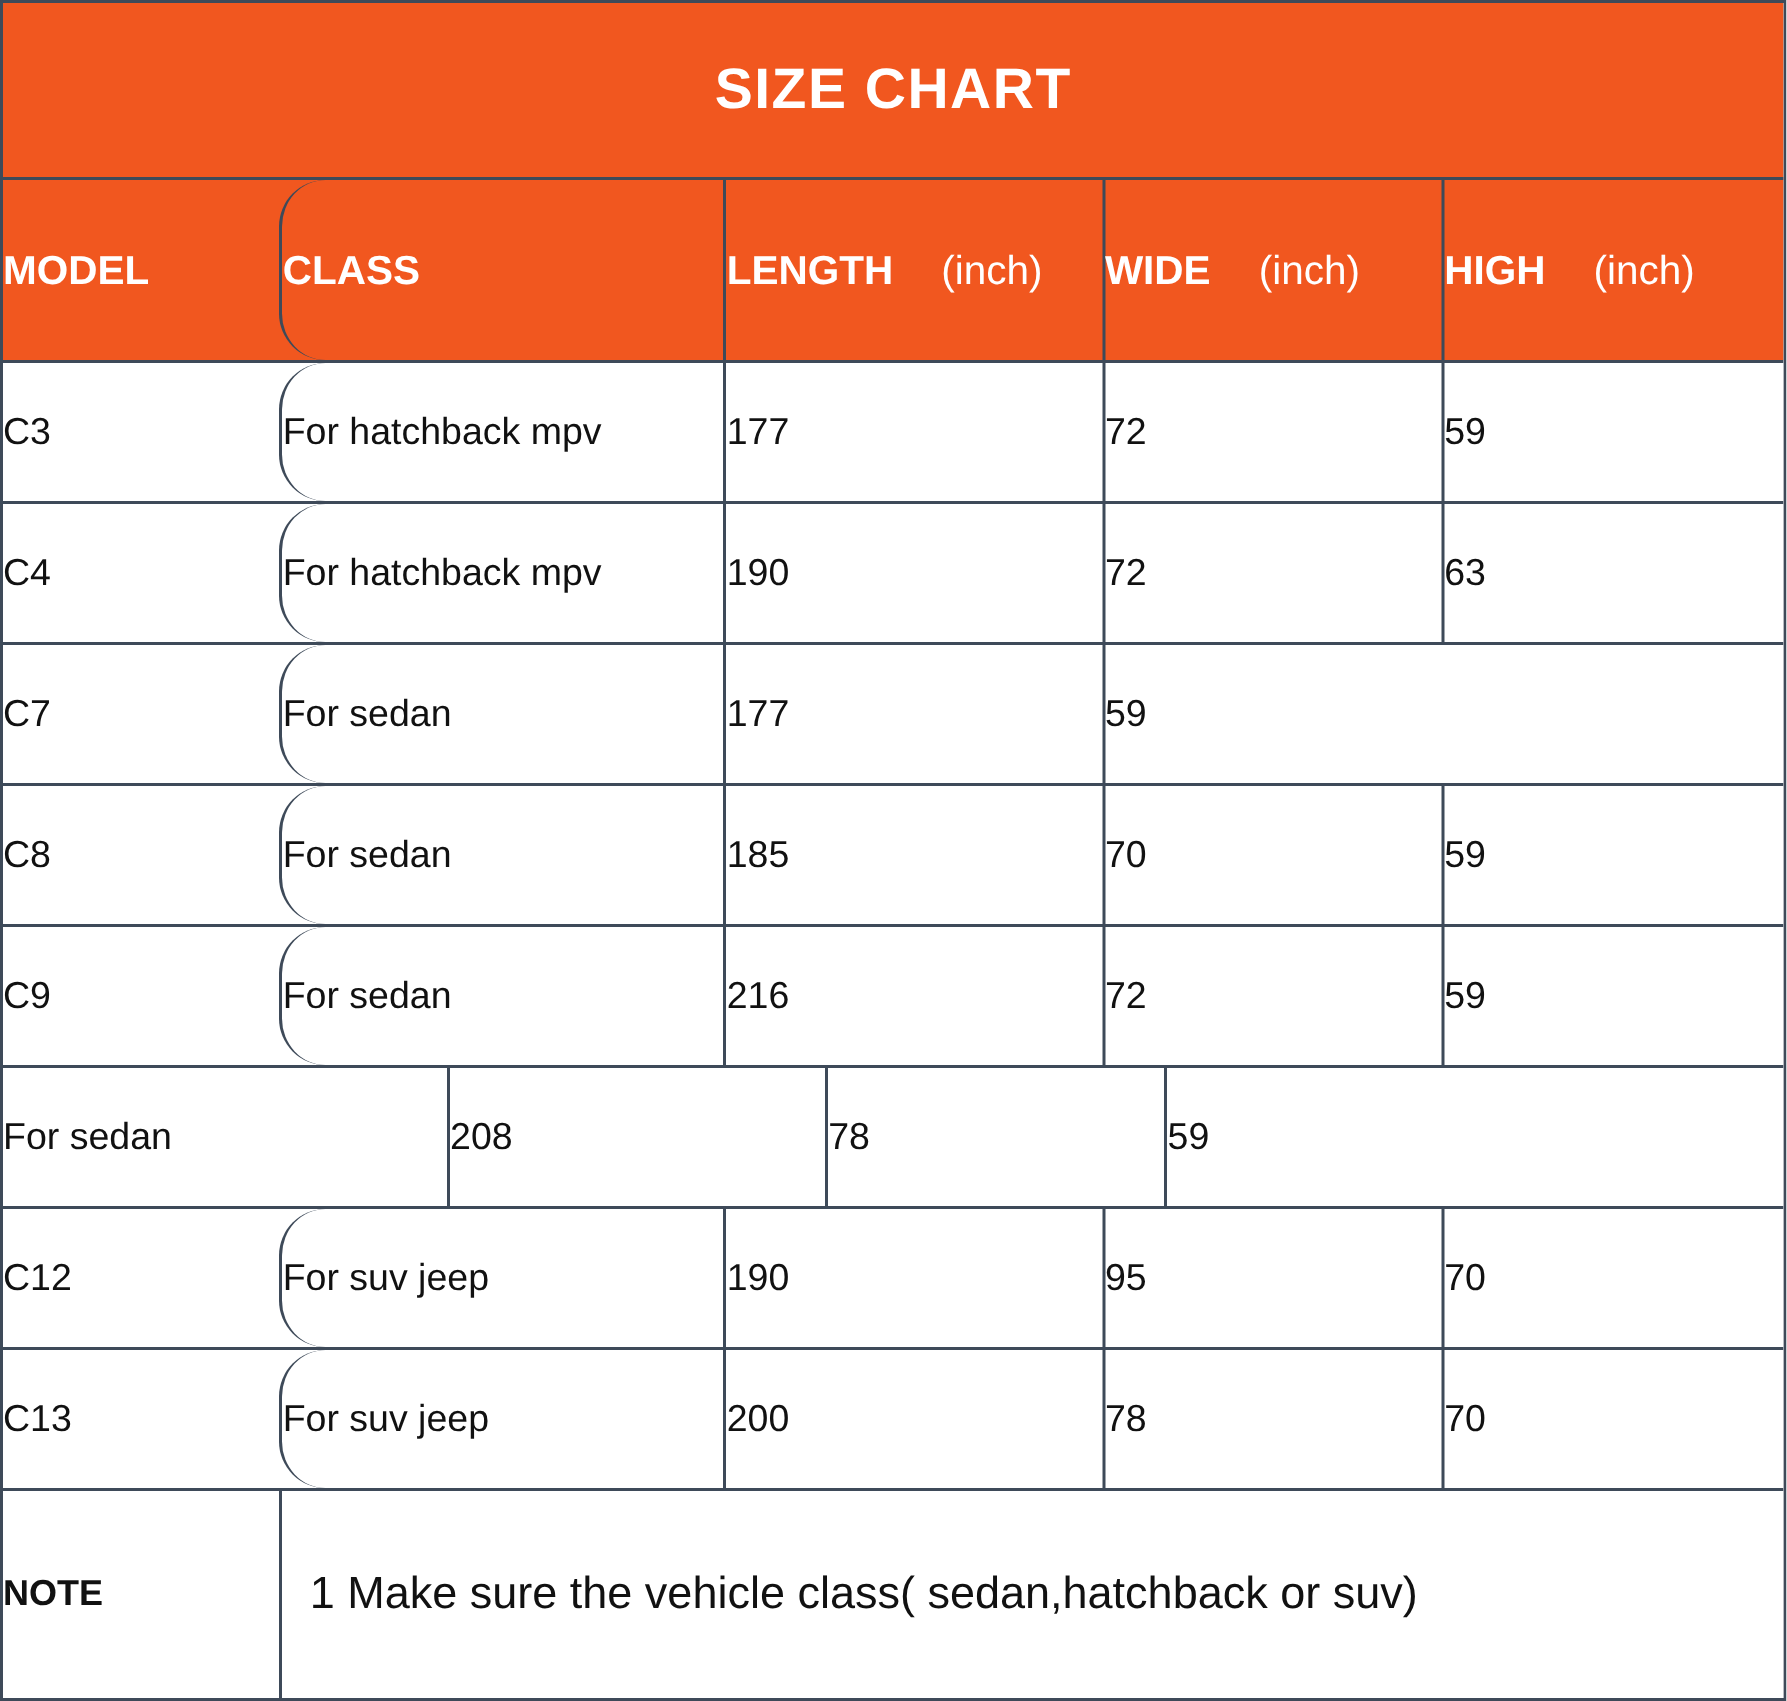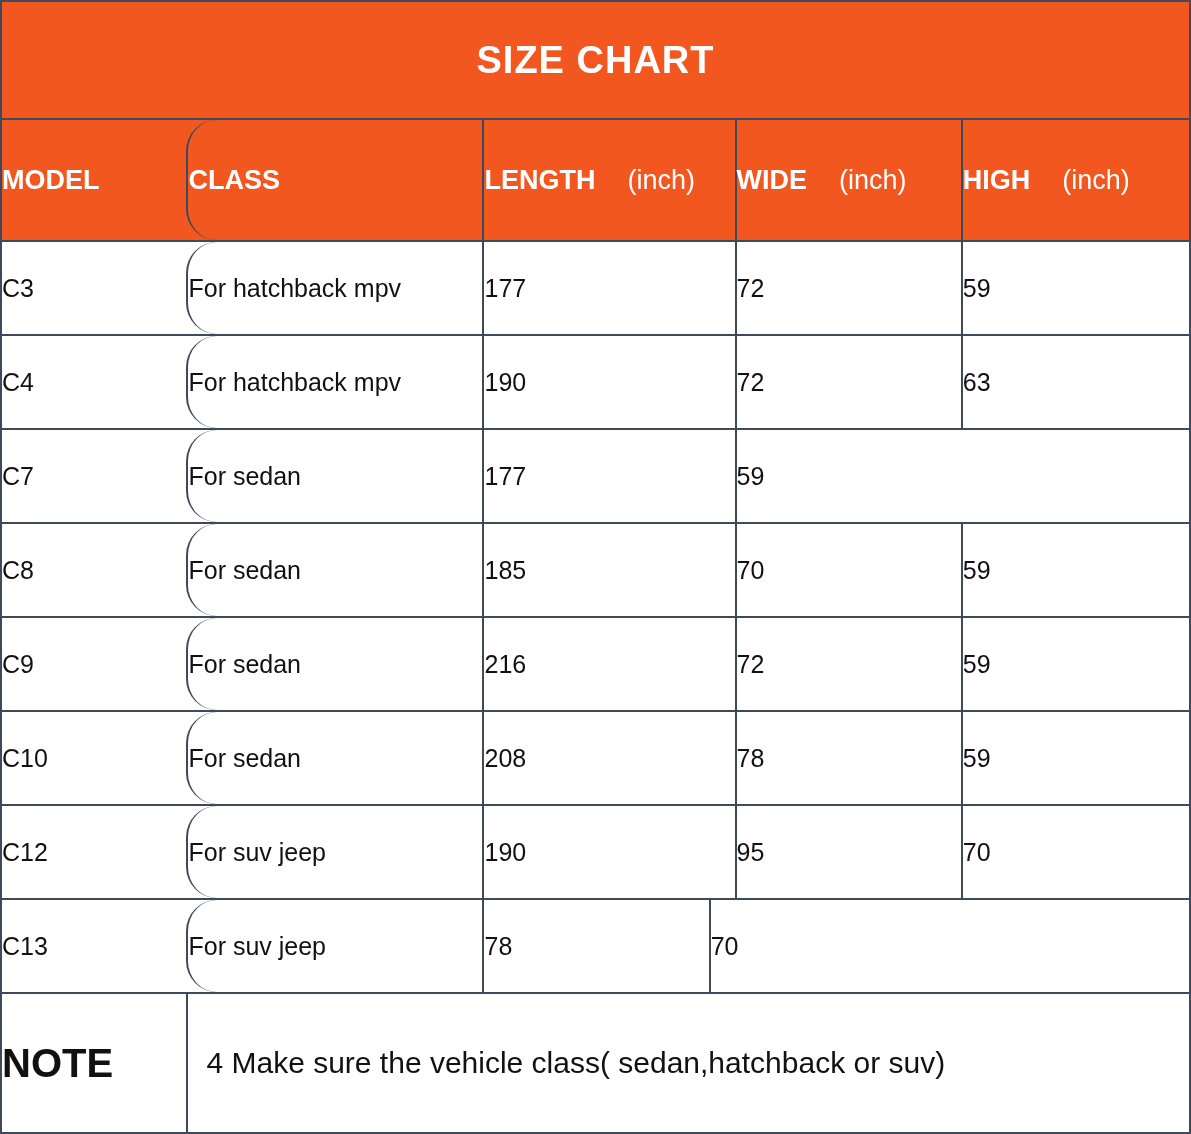--- a/index.html
+++ b/index.html
@@ -45,21 +45,21 @@
   .c0{width:15.54%;}
   .c1{width:24.94%;border-radius:31px;}
   .c2{width:21.24%;}
   .c3{width:19.06%;}
   .c4{width:19.22%;}
   .hcell{color:var(--header-text);font-size:27px;}
   .hlabel{font-weight:bold;}
   .hunit{font-weight:normal;padding-left:32px;}
   .dcell{color:var(--body-text);font-size:25px;font-weight:normal;}
   .note-label{
-    color:var(--body-text);font-size:40px;font-weight:bold;
+    color:var(--body-text);font-size:24px;font-weight:bold;
   }
   .note-body{
     width:84.46%;
     display:flex;flex-direction:column;
     align-items:flex-start;justify-content:center;
     padding-left:18px;box-sizing:border-box;
     border-left:2px solid var(--border);
   }
   .note-line{
     color:var(--body-text);font-size:30px;line-height:42px;text-align:left;
@@ -130,42 +130,42 @@
 
   <div class="row data-row">
     <div class="cell c0 dcell">C9</div>
     <div class="cell c1 dcell">For sedan</div>
     <div class="cell c2 dcell">216</div>
     <div class="cell c3 dcell">72</div>
     <div class="cell c4 dcell">59</div>
   </div>
 
   <div class="row data-row">
-    <div class="cell c0 dcell">C10</div>
     <div class="cell c1 dcell">For sedan</div>
     <div class="cell c2 dcell">208</div>
     <div class="cell c3 dcell">78</div>
     <div class="cell c4 dcell">59</div>
   </div>
 
   <div class="row data-row">
     <div class="cell c0 dcell">C12</div>
     <div class="cell c1 dcell">For suv jeep</div>
     <div class="cell c2 dcell">190</div>
     <div class="cell c3 dcell">95</div>
     <div class="cell c4 dcell">70</div>
   </div>
 
   <div class="row data-row">
     <div class="cell c0 dcell">C13</div>
     <div class="cell c1 dcell">For suv jeep</div>
+    <div class="cell c2 dcell">200</div>
     <div class="cell c3 dcell">78</div>
     <div class="cell c4 dcell">70</div>
   </div>
 
   <div class="row note-row">
     <div class="cell c0 note-label">NOTE</div>
     <div class="note-body">
-      <div class="note-line">4 Make sure the vehicle class( sedan,hatchback or suv)</div>
+      <div class="note-line">1 Make sure the vehicle class( sedan,hatchback or suv)</div>
     </div>
   </div>
 
 </div>
 
 </body></html>

